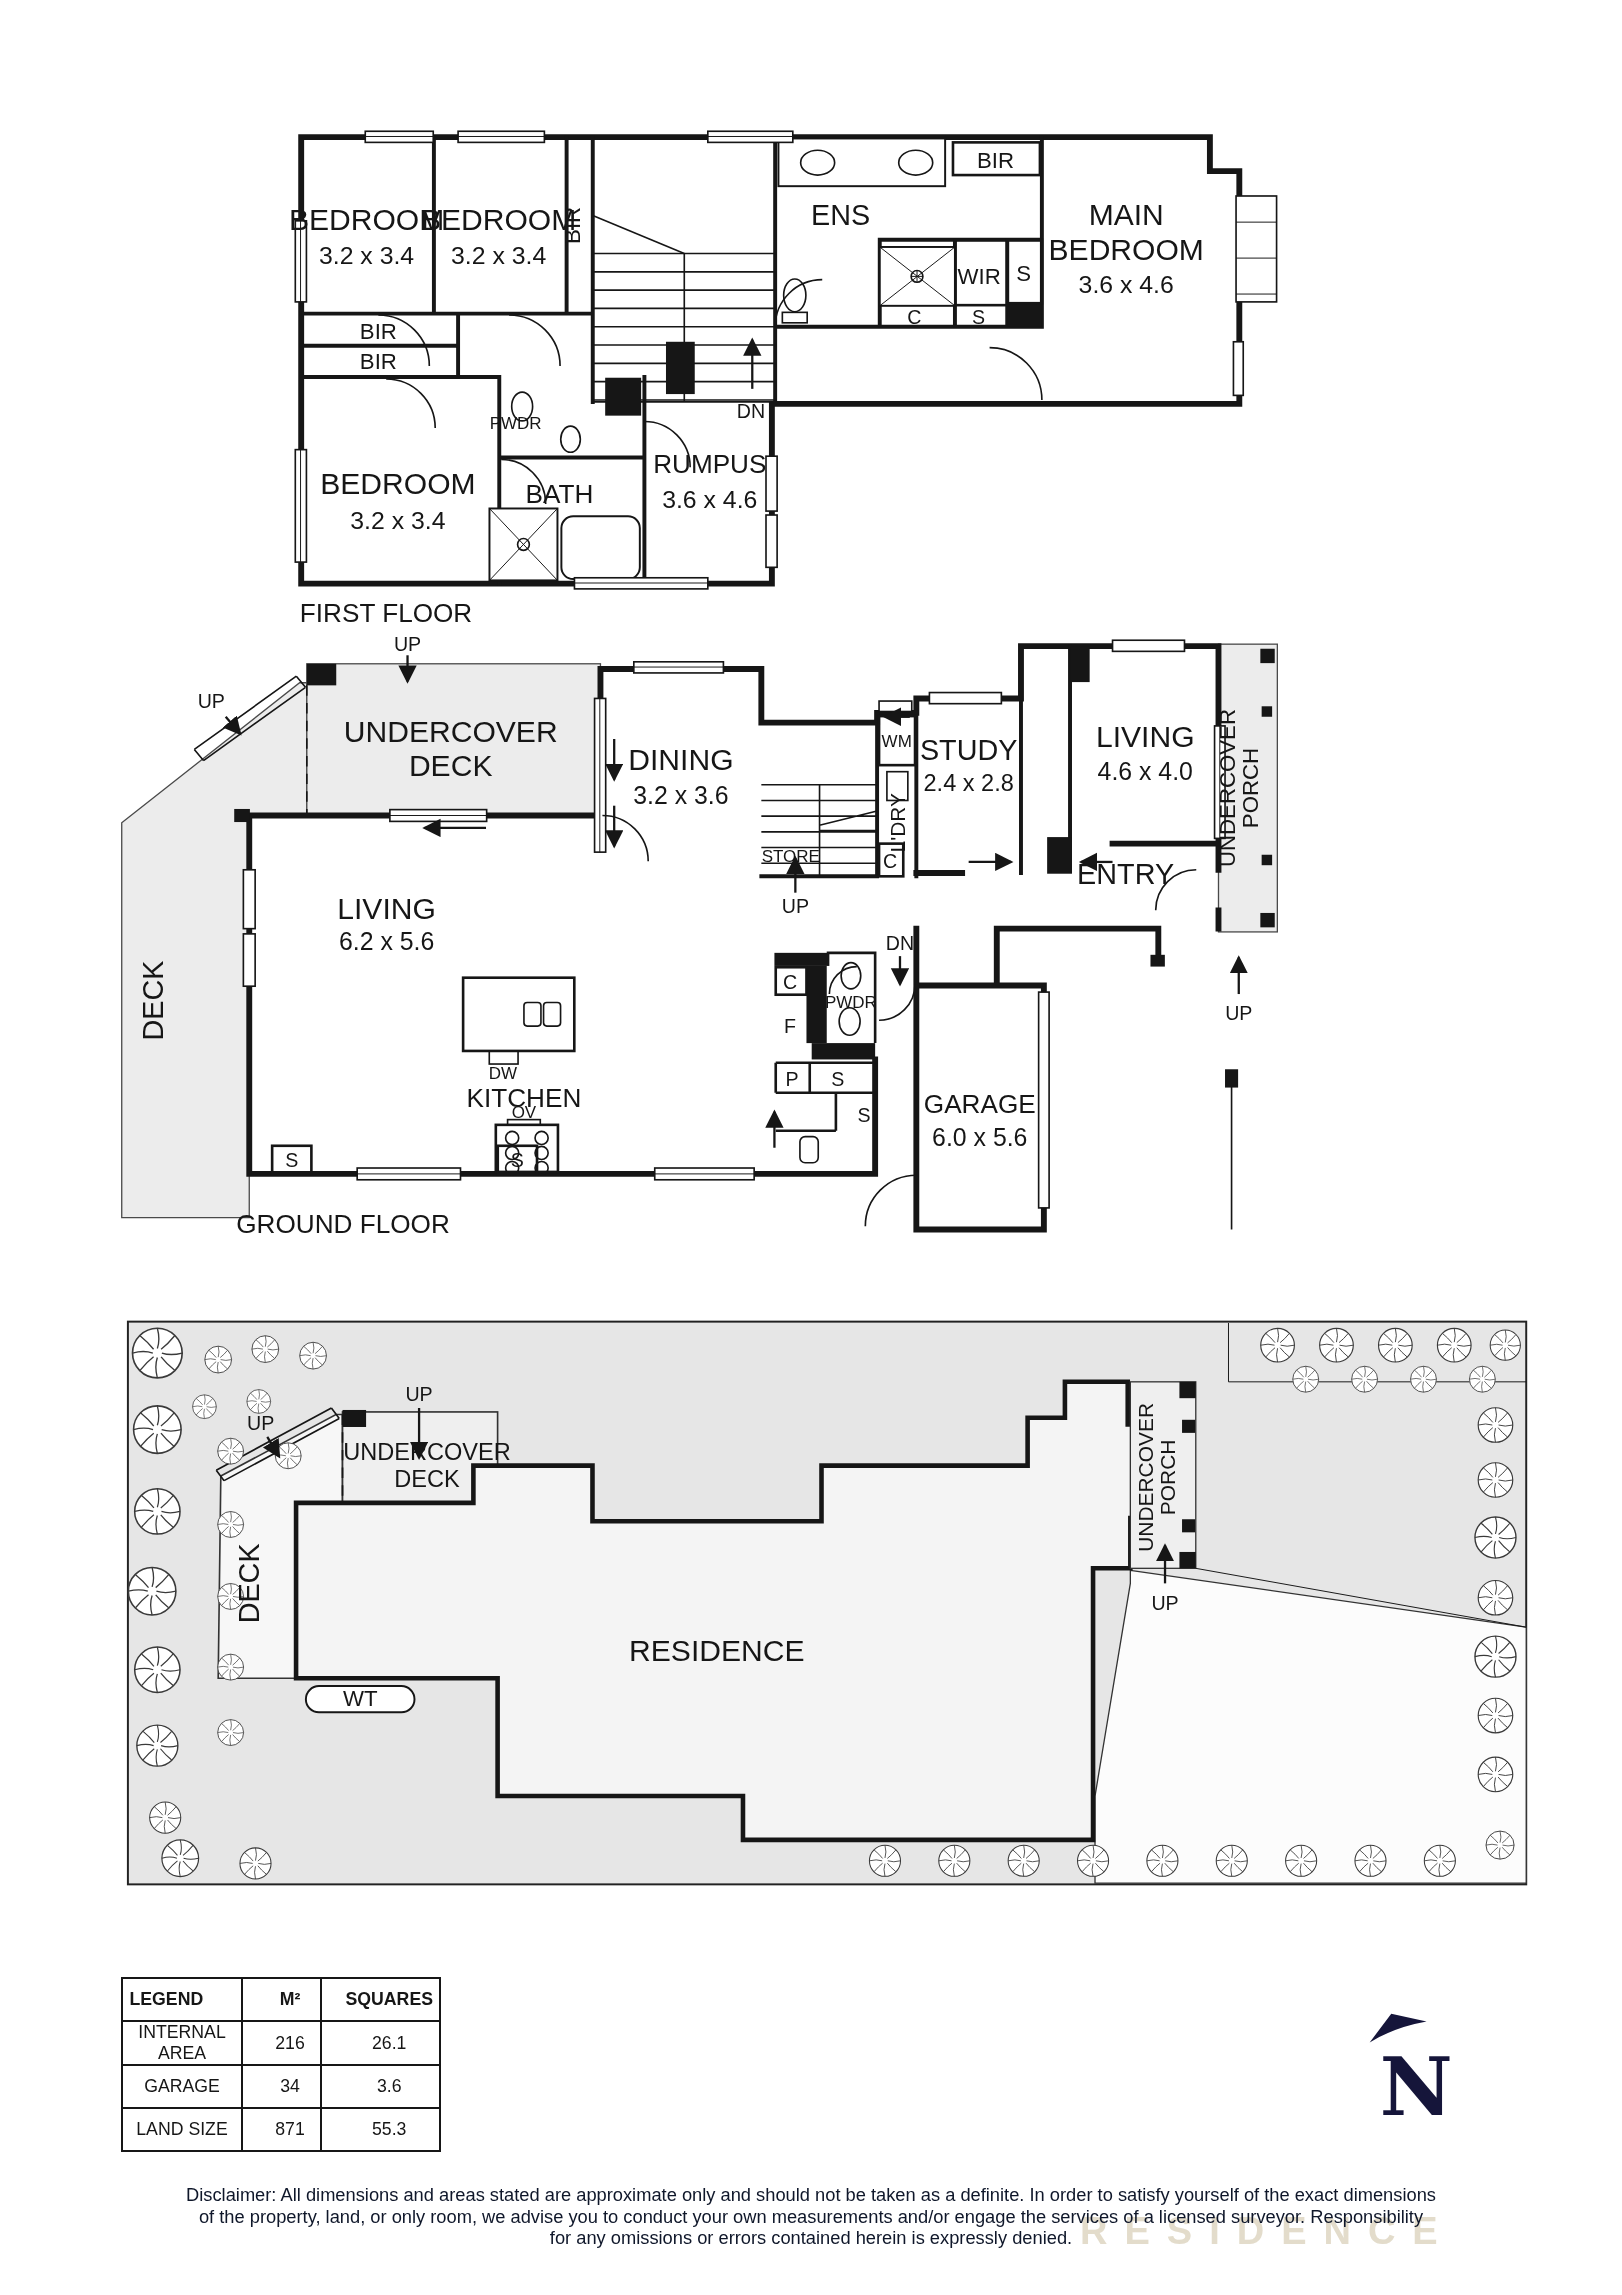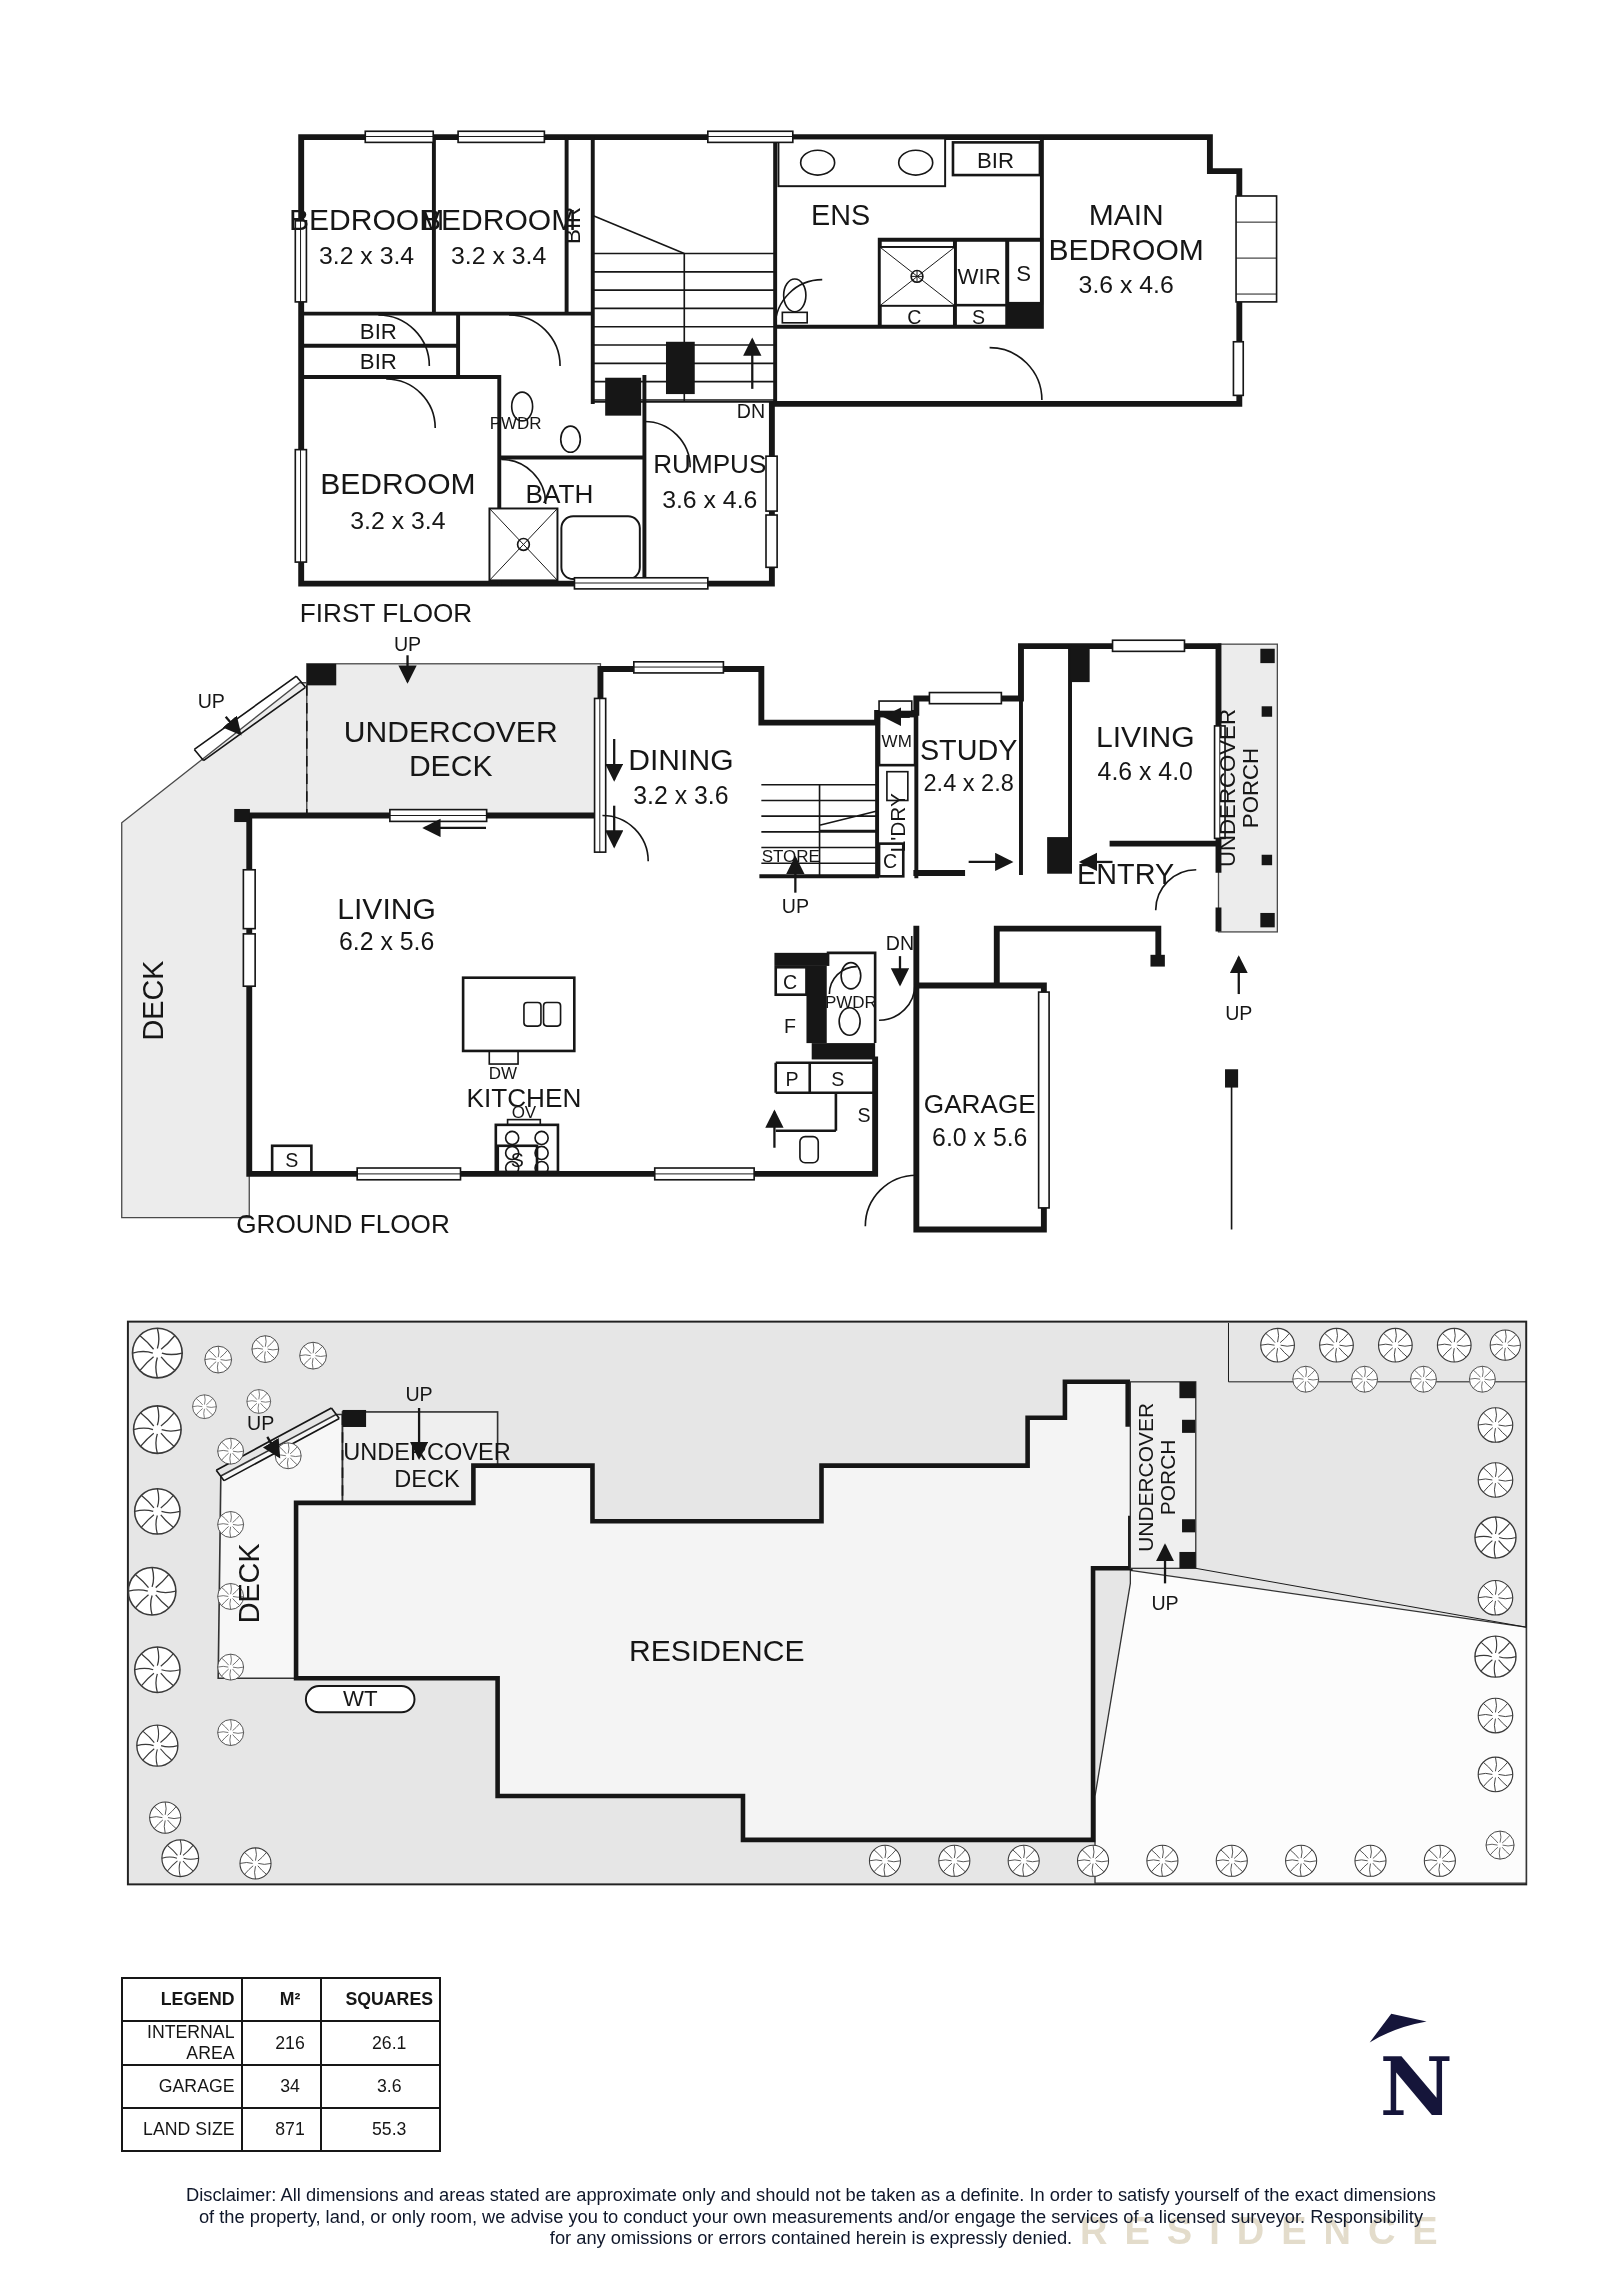--- a/index.html
+++ b/index.html
@@ -16,23 +16,23 @@
   .win{fill:#ffffff;stroke:#161616;stroke-width:2.5;}
   .gray{fill:#ececec;stroke:#4a4a4a;stroke-width:2;}
   .dash{stroke:#161616;stroke-width:2.5;stroke-dasharray:16 11;fill:none;}
   .arr{stroke:#161616;stroke-width:3.5;fill:none;}
   .fix{fill:#ffffff;stroke:#161616;stroke-width:3;}
   .t46{font-size:46px;} .t44{font-size:44px;} .t40{font-size:40px;} .t38{font-size:38px;}
   .t36{font-size:36px;} .t34{font-size:34px;} .t32{font-size:32px;} .t30{font-size:30px;} .t26{font-size:26px;}
   .mid{text-anchor:middle;}
   #legend-table{position:absolute;left:121px;top:1977px;border-collapse:collapse;}
   #legend-table th,#legend-table td{border:2px solid #161616;font-size:17.7px;padding:0 6.5px;height:41px;}
-  #legend-table th{font-weight:bold;text-align:right;}
+  #legend-table th{font-weight:bold;text-align:left;}
   #legend-table th.num,#legend-table td.num{text-align:center;padding-left:24px;}
-  #legend-table td.lab{text-align:right;}
+  #legend-table td.lab{text-align:center;}
   #legend-table .c1{width:105px;} #legend-table .c2{width:46px;} #legend-table .c3{width:62px;}
   #disclaimer{position:absolute;left:0;top:2184px;width:1622px;text-align:center;
               font-size:18.3px;line-height:21.6px;color:#0f172a;z-index:3;}
   #watermark{position:absolute;left:1080px;top:2210px;font-size:38px;font-weight:bold;
              letter-spacing:17px;color:#e3dccb;z-index:1;}
   #north{position:absolute;left:1335px;top:1996px;width:157px;height:157px;}
   #north text{font-family:"DejaVu Serif",serif;font-weight:bold;fill:#15153a;font-size:122px;}
 </style>
 </head>
 <body>

